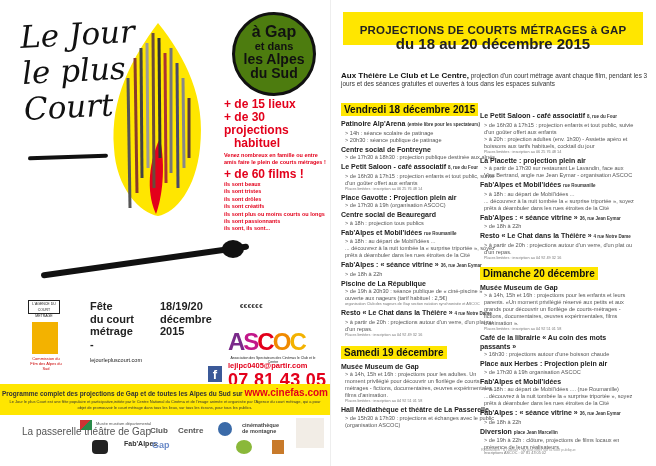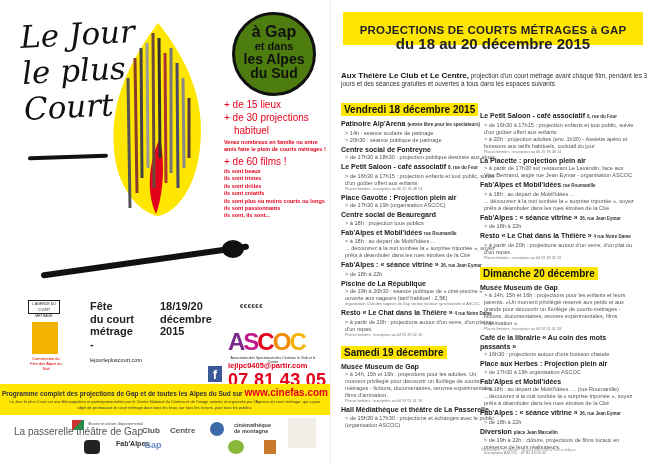--- a/index.html
+++ b/index.html
@@ -14,42 +14,42 @@
 .hand-underline{position:absolute;left:28px;top:155px;width:80px;height:4px;background:#111;border-radius:2px;transform:rotate(-2deg);}
 .flame{position:absolute;left:108px;top:18px;width:100px;height:200px;}
 .match-stick{position:absolute;left:40px;top:258px;width:210px;height:6px;background:#111;transform:rotate(-8deg);border-radius:3px;}
 .match-head{position:absolute;left:222px;top:240px;width:22px;height:18px;background:#111;border-radius:50%;}
 .badge{position:absolute;left:232px;top:12px;width:84px;height:84px;border-radius:50%;background:#4d7c0f;border:3px solid #111;text-align:center;color:#111;font-weight:bold;}
 .badge .b1{display:block;font-size:16px;margin-top:8px;line-height:17px;}
 .badge .b2{display:block;font-size:11px;line-height:12px;}
 .badge .b3{display:block;font-size:14px;line-height:14px;}
 .badge .b4{display:block;font-size:14px;line-height:14px;}
 .red-list{position:absolute;left:224px;top:98px;width:104px;color:#e3001b;}
-.red-list .big{font-size:10px;font-weight:normal;line-height:13px;}
+.red-list .big{font-size:12px;font-weight:bold;line-height:13px;}
 .red-list .indent{padding-left:10px;}
 .red-list .small{font-size:5.5px;font-weight:bold;line-height:7px;margin:2px 0;}
 .red-list .tiny{font-size:5.5px;font-weight:bold;line-height:7.4px;}
 .fete{position:absolute;left:90px;top:300px;font-size:11px;font-weight:bold;line-height:12.5px;color:#222;}
 .fete .url{font-size:5.5px;font-weight:normal;margin-top:4px;display:block;}
 .dates{position:absolute;left:160px;top:300px;font-size:11px;font-weight:bold;line-height:12.5px;color:#222;}
 .logo-agence{position:absolute;left:28px;top:300px;width:32px;height:14px;border:1px solid #222;font-size:3.5px;text-align:center;line-height:6px;}
 .logo-comm{position:absolute;left:32px;top:322px;width:26px;height:32px;background:#f3b200;}
 .logo-comm-text{position:absolute;left:28px;top:356px;width:36px;font-size:4px;color:#c00;text-align:center;line-height:5px;}
 .cccccc{position:absolute;left:240px;top:303px;font-size:6px;font-weight:bold;letter-spacing:0.5px;}
 .ascoc{position:absolute;left:228px;top:328px;font-size:24px;font-weight:bold;letter-spacing:-2px;}
 .ascoc span{display:inline-block;}
 .ascoc-sub{position:absolute;left:228px;top:356px;width:90px;font-size:3.5px;text-align:center;}
 .fb{position:absolute;left:208px;top:366px;width:14px;height:16px;background:#3b5998;color:#fff;font-weight:bold;font-size:13px;text-align:center;line-height:17px;}
 .email{position:absolute;left:228px;top:361px;font-size:7.5px;color:#e3001b;font-weight:bold;}
 .phone{position:absolute;left:228px;top:370px;font-size:18px;color:#e3001b;font-weight:bold;letter-spacing:0.3px;}
 .yellow-band{position:absolute;left:0;top:384px;width:330px;height:31px;background:#ffe600;text-align:center;}
 .yellow-band .prog{font-size:6.5px;font-weight:bold;color:#333;margin-top:4px;line-height:10px;}
 .yellow-band .prog .www{font-size:10px;color:#e3001b;}
 .yellow-band .desc{font-size:4px;color:#333;line-height:5.5px;padding:0 8px;}
-.logos{position:absolute;left:0;top:418px;width:330px;height:48px;}
+.logos{position:absolute;left:8px;top:418px;width:330px;height:48px;}
 .logo{position:absolute;font-size:7px;color:#555;}
 
 .head-band{position:absolute;left:12px;top:12px;width:300px;height:33px;background:#ffe600;text-align:center;}
 .head-band .h1{font-size:11.5px;font-weight:bold;color:#222;margin-top:12px;letter-spacing:0.2px;}
 .head-band .h2{font-size:15px;font-weight:bold;color:#222;line-height:16px;}
 .slogan{position:absolute;left:0;width:326px;top:46px;text-align:center;font-style:italic;font-size:11px;color:#444;}
 .intro{position:absolute;left:10px;top:72px;width:312px;font-size:6.4px;color:#333;line-height:8px;}
 .intro b{font-size:8px;color:#111;}
 .col{position:absolute;width:155px;font-size:5.6px;color:#555;line-height:7px;}
 .col.c1{left:10px;top:100px;}

